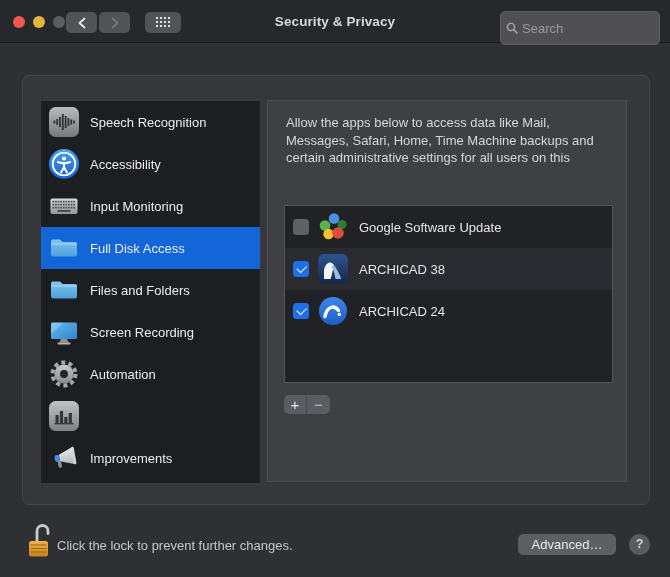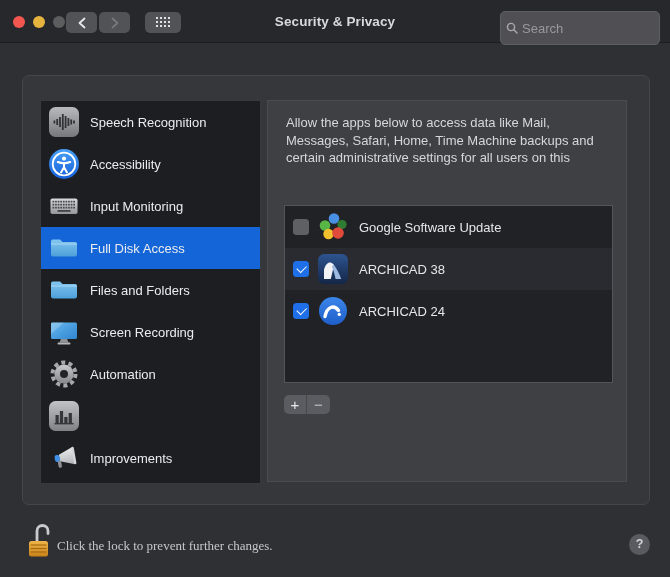--- a/index.html
+++ b/index.html
@@ -50,21 +50,21 @@
   .app-icon{ width:30px; height:30px; margin-left:9px; flex:none; display:flex; align-items:center; justify-content:center; }
   .app-name{ margin-left:11px; font-size:13px; color:#e6e6e8; }
 
   .addremove{ position:absolute; left:16px; top:294px; width:46px; height:19px; background:#5b5c61; border-radius:5px; display:flex; overflow:hidden; }
   .ar-btn{ width:23px; display:flex; align-items:center; justify-content:center; font-size:15px; }
   .ar-btn.add{ color:#e9e9eb; border-right:1px solid #47484c; }
   .ar-btn.remove{ color:#c2c3c7; }
 
   
   .lock{ position:absolute; left:28px; top:521px; }
-  .lock-text{ position:absolute; left:57px; top:538px; font-size:13px; color:#c7c7c9;font-family:Liberation Serif, serif; }
+  .lock-text{ position:absolute; left:57px; top:538px; font-size:13px; color:#c7c7c9; }
   .advanced-btn{ position:absolute; left:518px; top:534px; width:98px; height:21px; background:#5e5f64; border-radius:5.5px; text-align:center; line-height:21px; font-size:13px; color:#ebebed; }
   .help-btn{ position:absolute; left:629px; top:534px; width:21px; height:21px; background:#5a5b60; border-radius:50%; text-align:center; line-height:21px; font-size:12.5px; color:#d6d6d8; font-weight:700; }
 </style>
 </head>
 <body>
 
 <div class="window">
 
   <div class="titlebar">
     <span class="tl red"></span>
@@ -395,15 +395,16 @@
       <path d="M9 20 V10 a5.5 5.5 0 0 1 11 0 v2.5" fill="none" stroke="#c9cacd" stroke-width="2.8" stroke-linecap="round"></path>
       <rect x="1" y="20" width="19" height="15.5" rx="2.5" fill="url(#g-lock)"></rect>
       <g stroke="#a2690e" stroke-width="1.1">
         <line x1="2.5" y1="24" x2="18.5" y2="24"></line>
         <line x1="2.5" y1="27.5" x2="18.5" y2="27.5"></line>
         <line x1="2.5" y1="31" x2="18.5" y2="31"></line>
       </g>
     </svg>
   </div>
   <div class="lock-text">Click the lock to prevent further changes.</div>
+  <div class="advanced-btn">Advanced…</div>
   <div class="help-btn">?</div>
 
 </div>
 
 </body></html>

